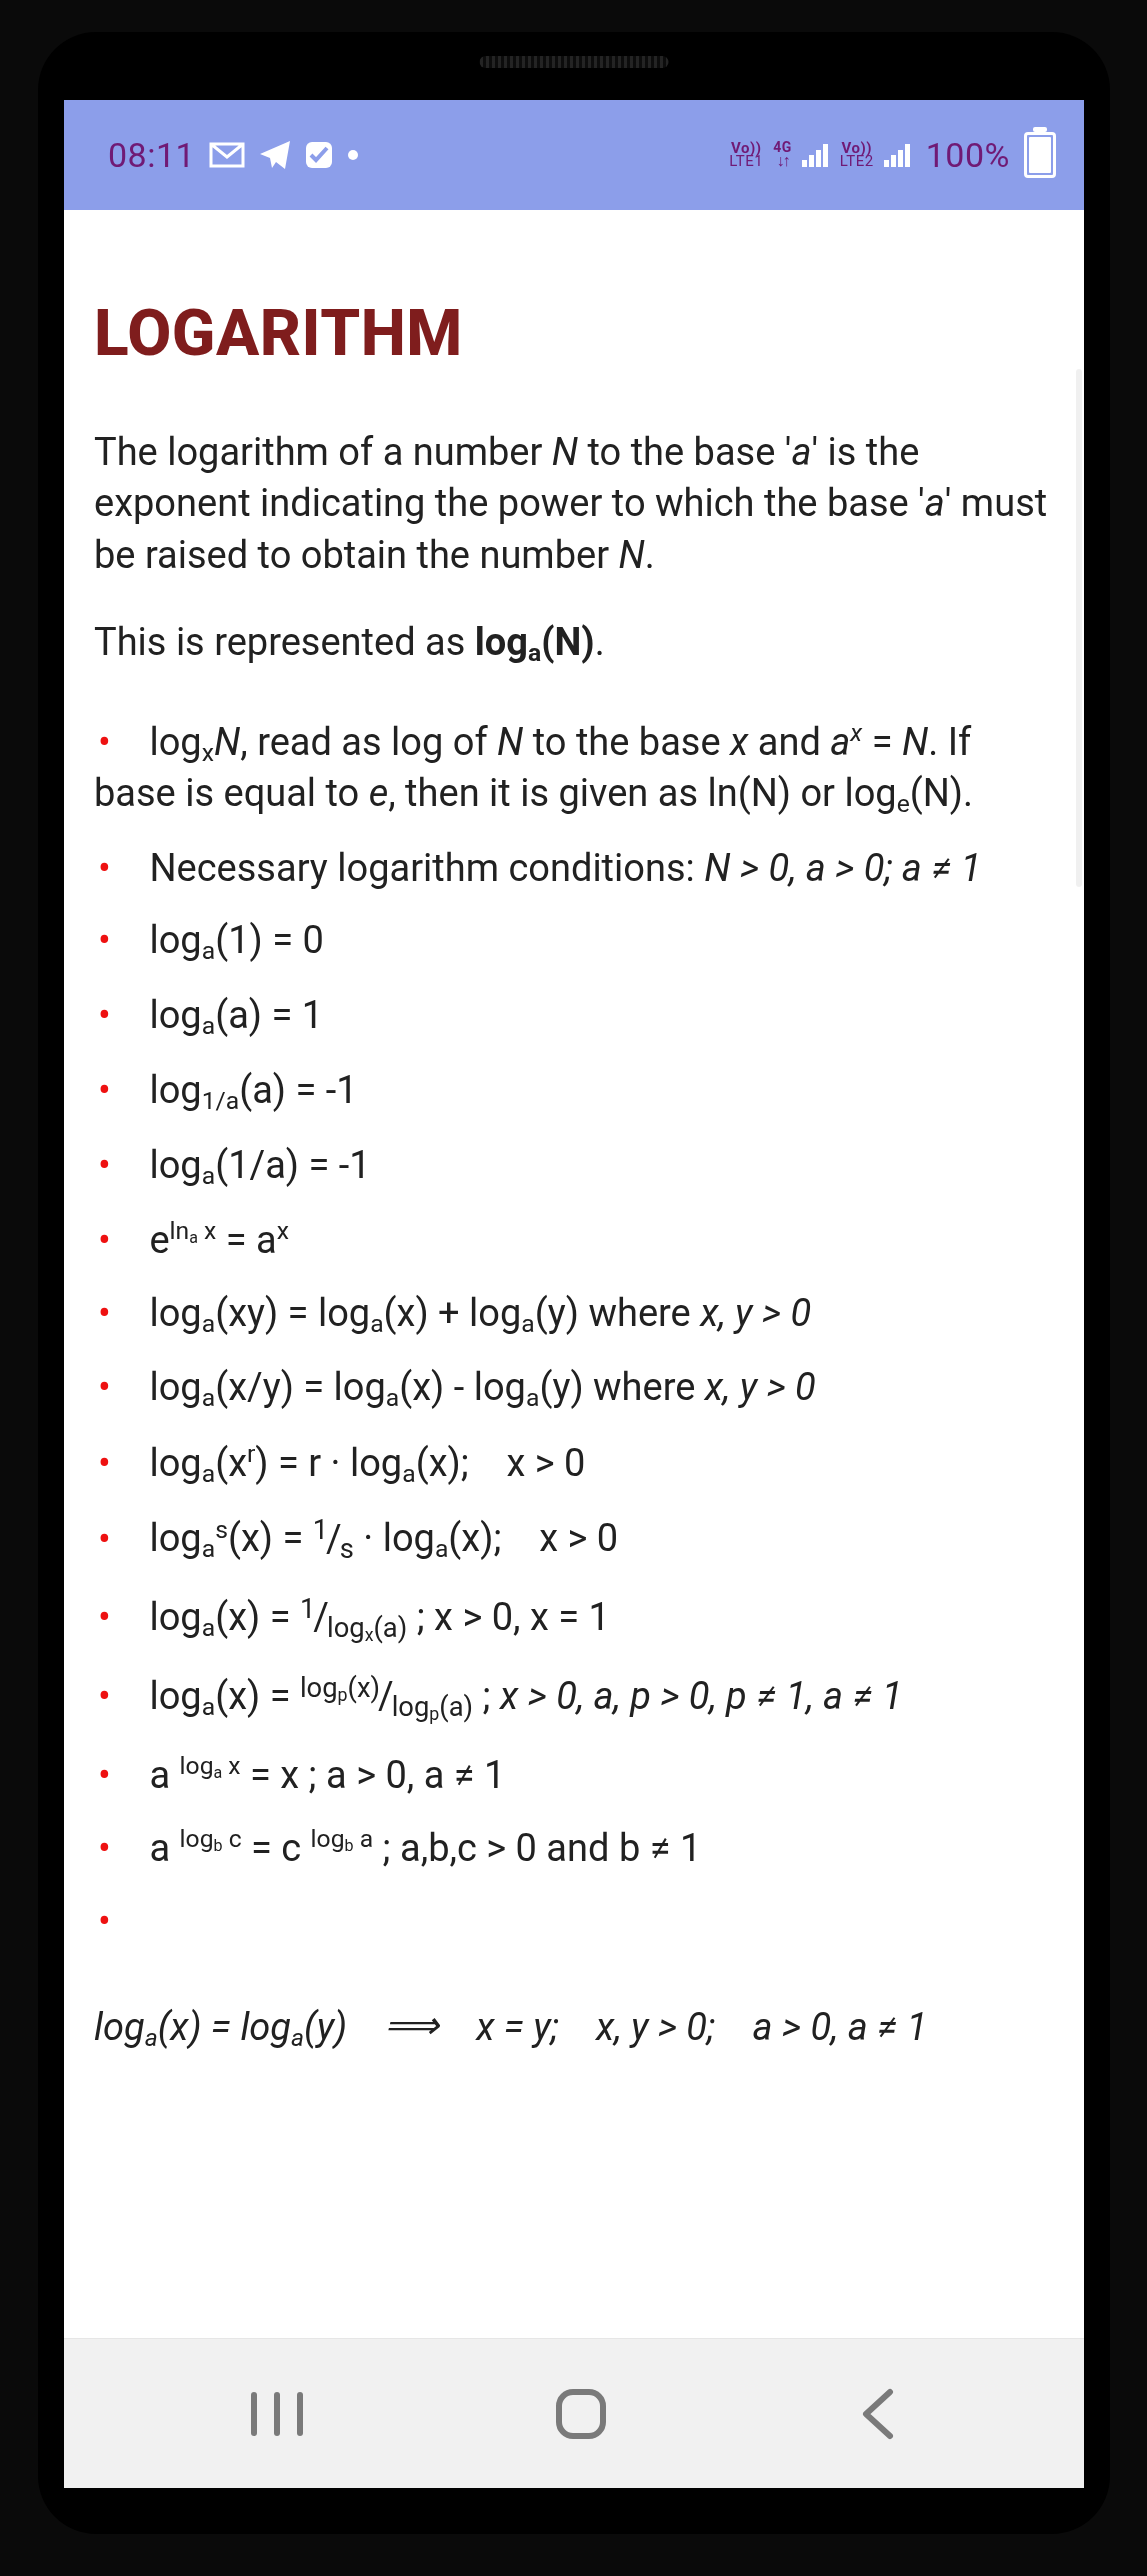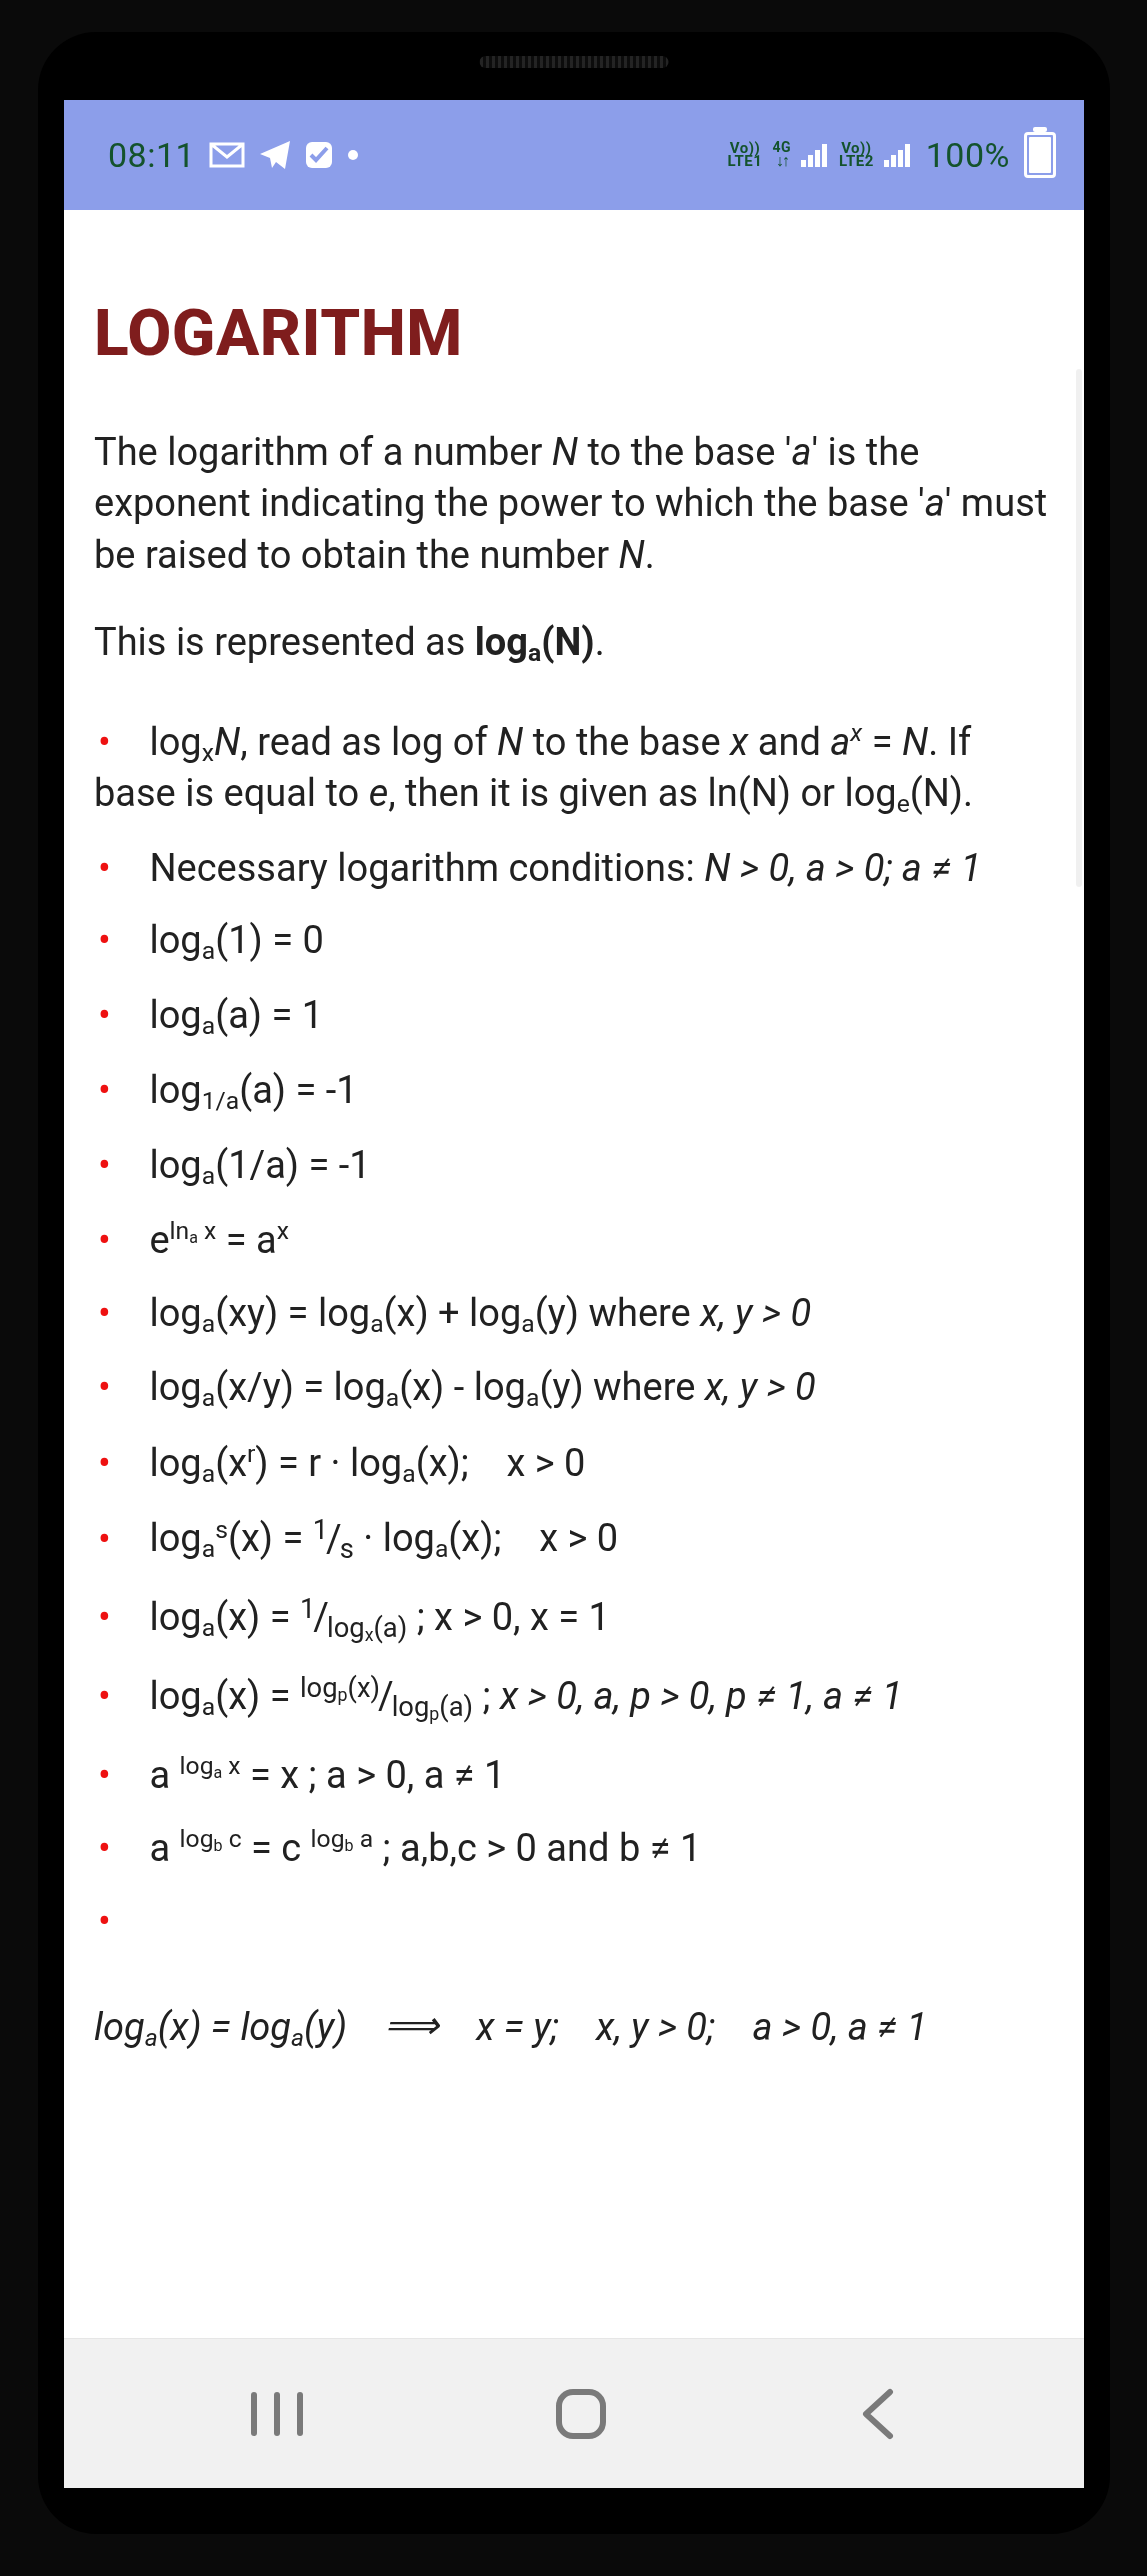--- a/index.html
+++ b/index.html
@@ -17,31 +17,31 @@
     background:repeating-linear-gradient(90deg,#333 0 3px,#111 3px 6px);
     opacity:.7;
   }
   .screen{
     position:absolute;left:24px;right:24px;top:66px;bottom:44px;
     background:#fff;border-radius:0;overflow:hidden;
   }
 
   
   .status{
-    height:110px;background:#8C9EEA;color:#14532d;
+    height:110px;background:#8C9EEA;color:#701a75;
     display:flex;align-items:center;justify-content:space-between;
     padding:0 28px 0 44px;font-size:34px;font-weight:400;letter-spacing:0.5px;
   }
   .status .left{display:flex;align-items:center;gap:14px;}
   .status .right{display:flex;align-items:center;gap:10px;font-size:30px;}
   .ic{display:inline-flex;align-items:center;justify-content:center;}
   .ic svg{display:block;}
   .lte{display:flex;flex-direction:column;align-items:center;line-height:.9;}
   .lte .top{font-size:15px;font-weight:700;letter-spacing:0.5px;}
-  .lte .bot{font-size:15px;font-weight:700;letter-spacing:0.5px;}
+  .lte .bot{font-size:15px;font-weight:400;letter-spacing:0.5px;}
   .updn{display:flex;flex-direction:column;align-items:center;line-height:.85;text-align:right;}
   .updn .t{font-size:14px;font-weight:700;}
   .updn .arr{font-size:16px;letter-spacing:-2px;}
   .batt{display:inline-block;width:26px;height:40px;border:3px solid #fff;border-radius:4px;position:relative;margin-left:4px;}
   .batt:before{content:"";position:absolute;top:-8px;left:6px;right:6px;height:5px;background:#fff;border-radius:2px;}
   .batt:after{content:"";position:absolute;left:2px;right:2px;bottom:2px;top:2px;background:#fff;border-radius:1px;}
 
   
   .doc{padding:30px 24px 0 30px;color:#212121;}
   h1{font-size:64px;font-weight:800;letter-spacing:0.5px;margin:56px 0 56px 0;color:#7f1d1d;}

